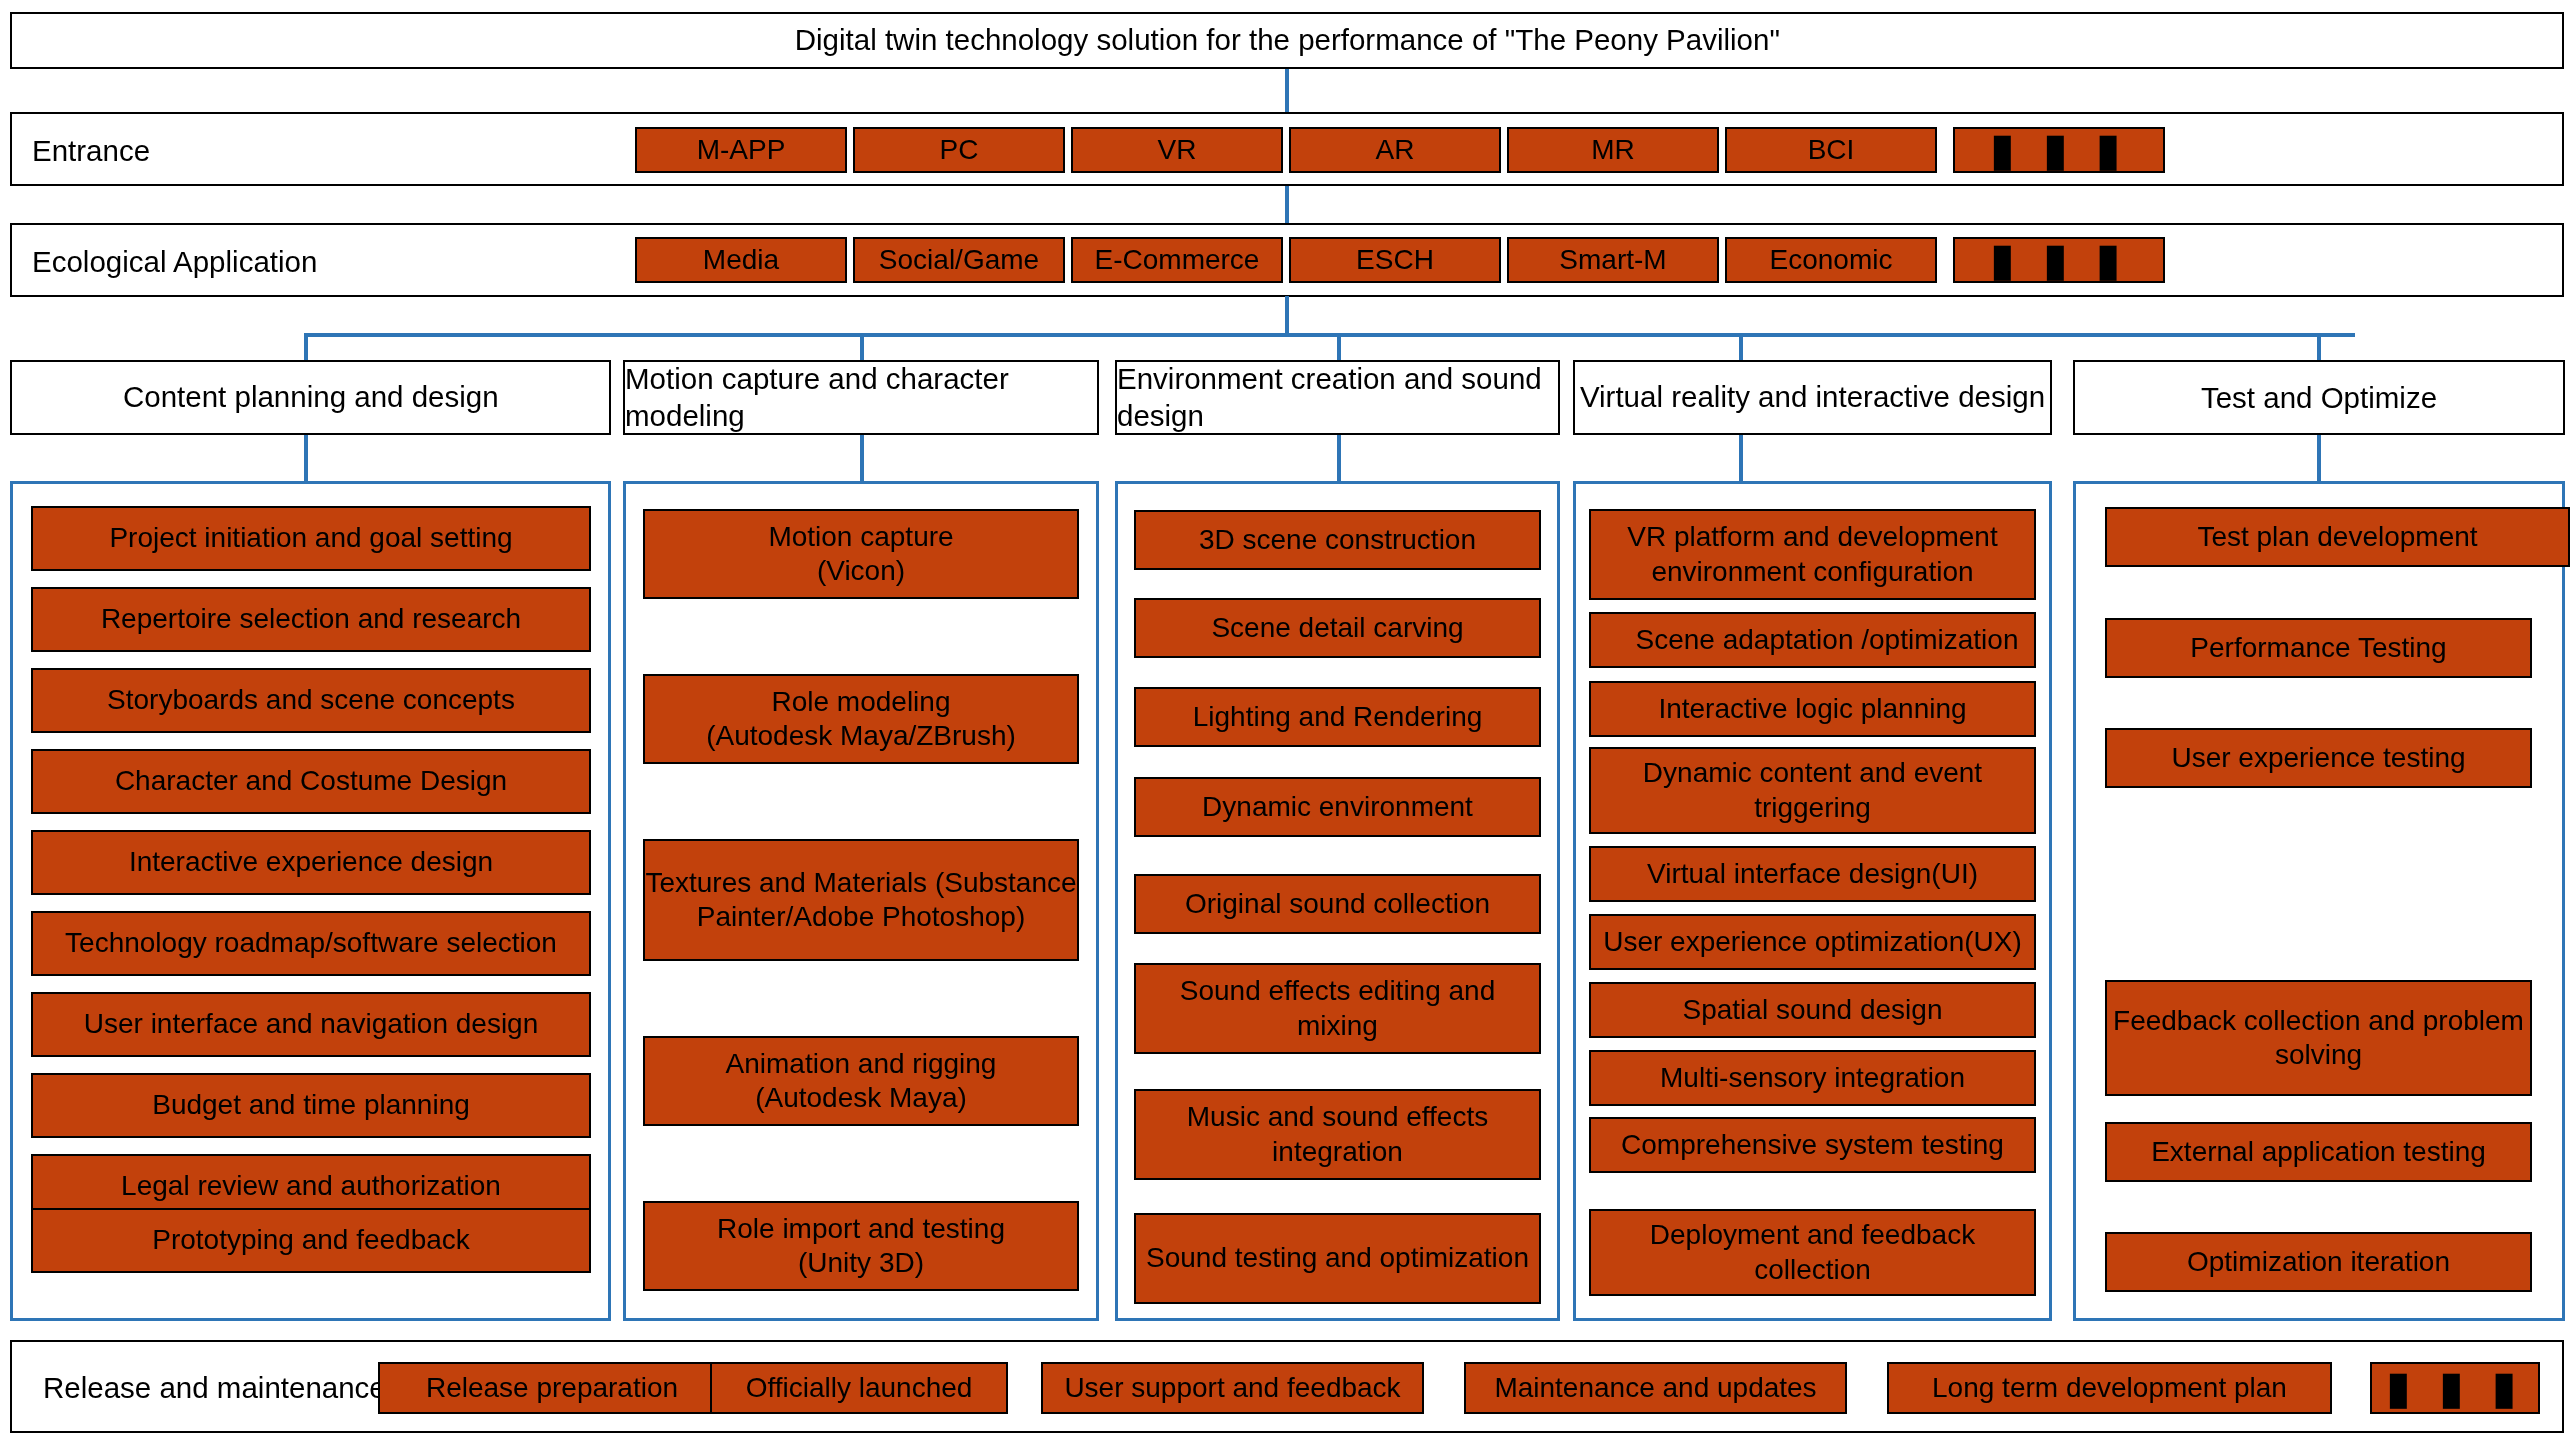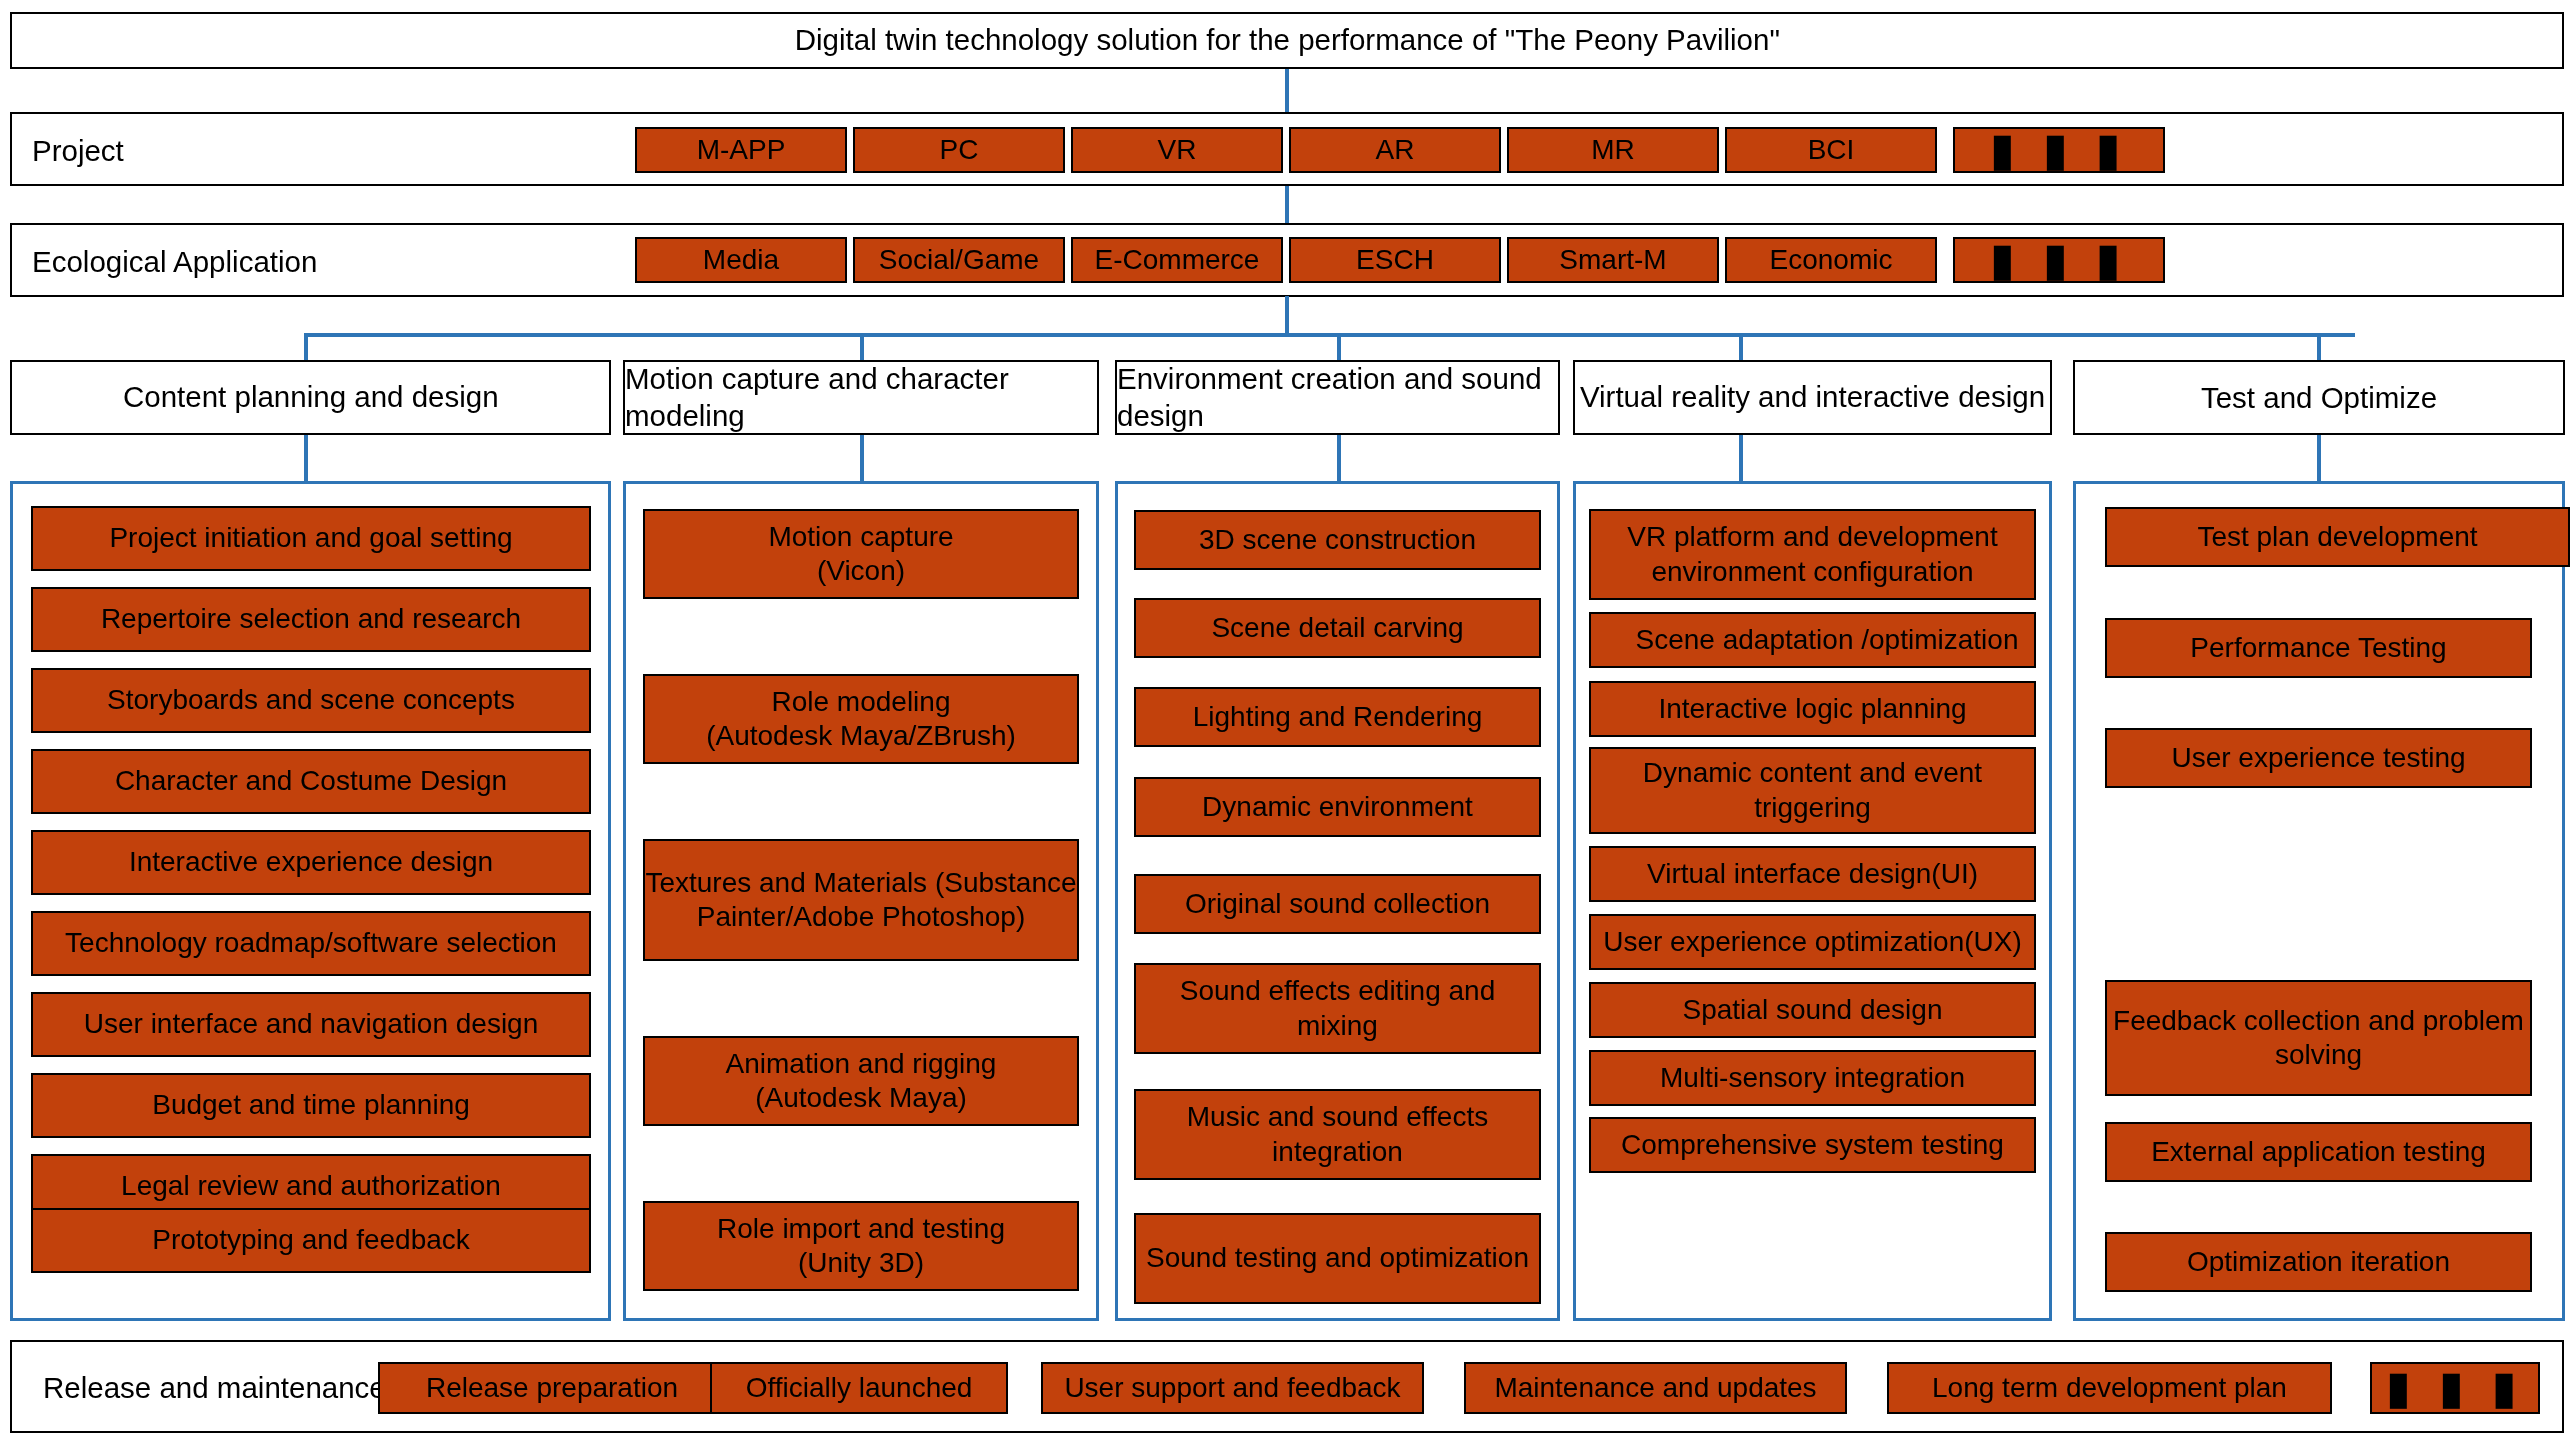--- a/index.html
+++ b/index.html
@@ -66,21 +66,21 @@
 
 <div id="page">
 
   <div class="bar" style="left:10.3px;top:11.8px;width:2554px;height:57px;justify-content:center;">
     <span class="hdr">Digital twin technology solution for the performance of "The Peony Pavilion"</span>
   </div>
 
   <div class="lineV" style="left:1285px;top:69px;height:43px;"></div>
 
   <div class="bar" style="left:10.3px;top:112px;width:2554px;height:74px;"></div>
-  <div class="rowlabel" style="left:32px;top:134px;">Project</div>
+  <div class="rowlabel" style="left:32px;top:134px;">Entrance</div>
 
   <div class="blk chip" style="left:635px;top:127px;width:212px;height:46px;">
       <span>M-APP</span>
     </div>
   <div class="blk chip" style="left:853px;top:127px;width:212px;height:46px;">
       <span>PC</span>
     </div>
   <div class="blk chip" style="left:1071px;top:127px;width:212px;height:46px;">
       <span>VR</span>
     </div>
@@ -256,20 +256,23 @@
     </div>
   <div class="blk item" style="left:1589px;top:982px;width:447px;height:56px;">
       <span>Spatial sound design</span>
     </div>
   <div class="blk item" style="left:1589px;top:1050px;width:447px;height:56px;">
       <span>Multi-sensory integration</span>
     </div>
   <div class="blk item" style="left:1589px;top:1117px;width:447px;height:56px;">
       <span>Comprehensive system testing</span>
     </div>
+  <div class="blk item" style="left:1589px;top:1209px;width:447px;height:87px;">
+      <span>Deployment and feedback collection</span>
+    </div>
 
   <div class="panel" style="left:2073px;top:481px;width:492px;height:840px;"></div>
   <div class="blk item" style="left:2105px;top:507px;width:465px;height:60px;">
       <span>Test plan development</span>
     </div>
   <div class="blk item" style="left:2105px;top:618px;width:427px;height:60px;">
       <span>Performance Testing</span>
     </div>
   <div class="blk item" style="left:2105px;top:728px;width:427px;height:60px;">
       <span>User experience testing</span>

